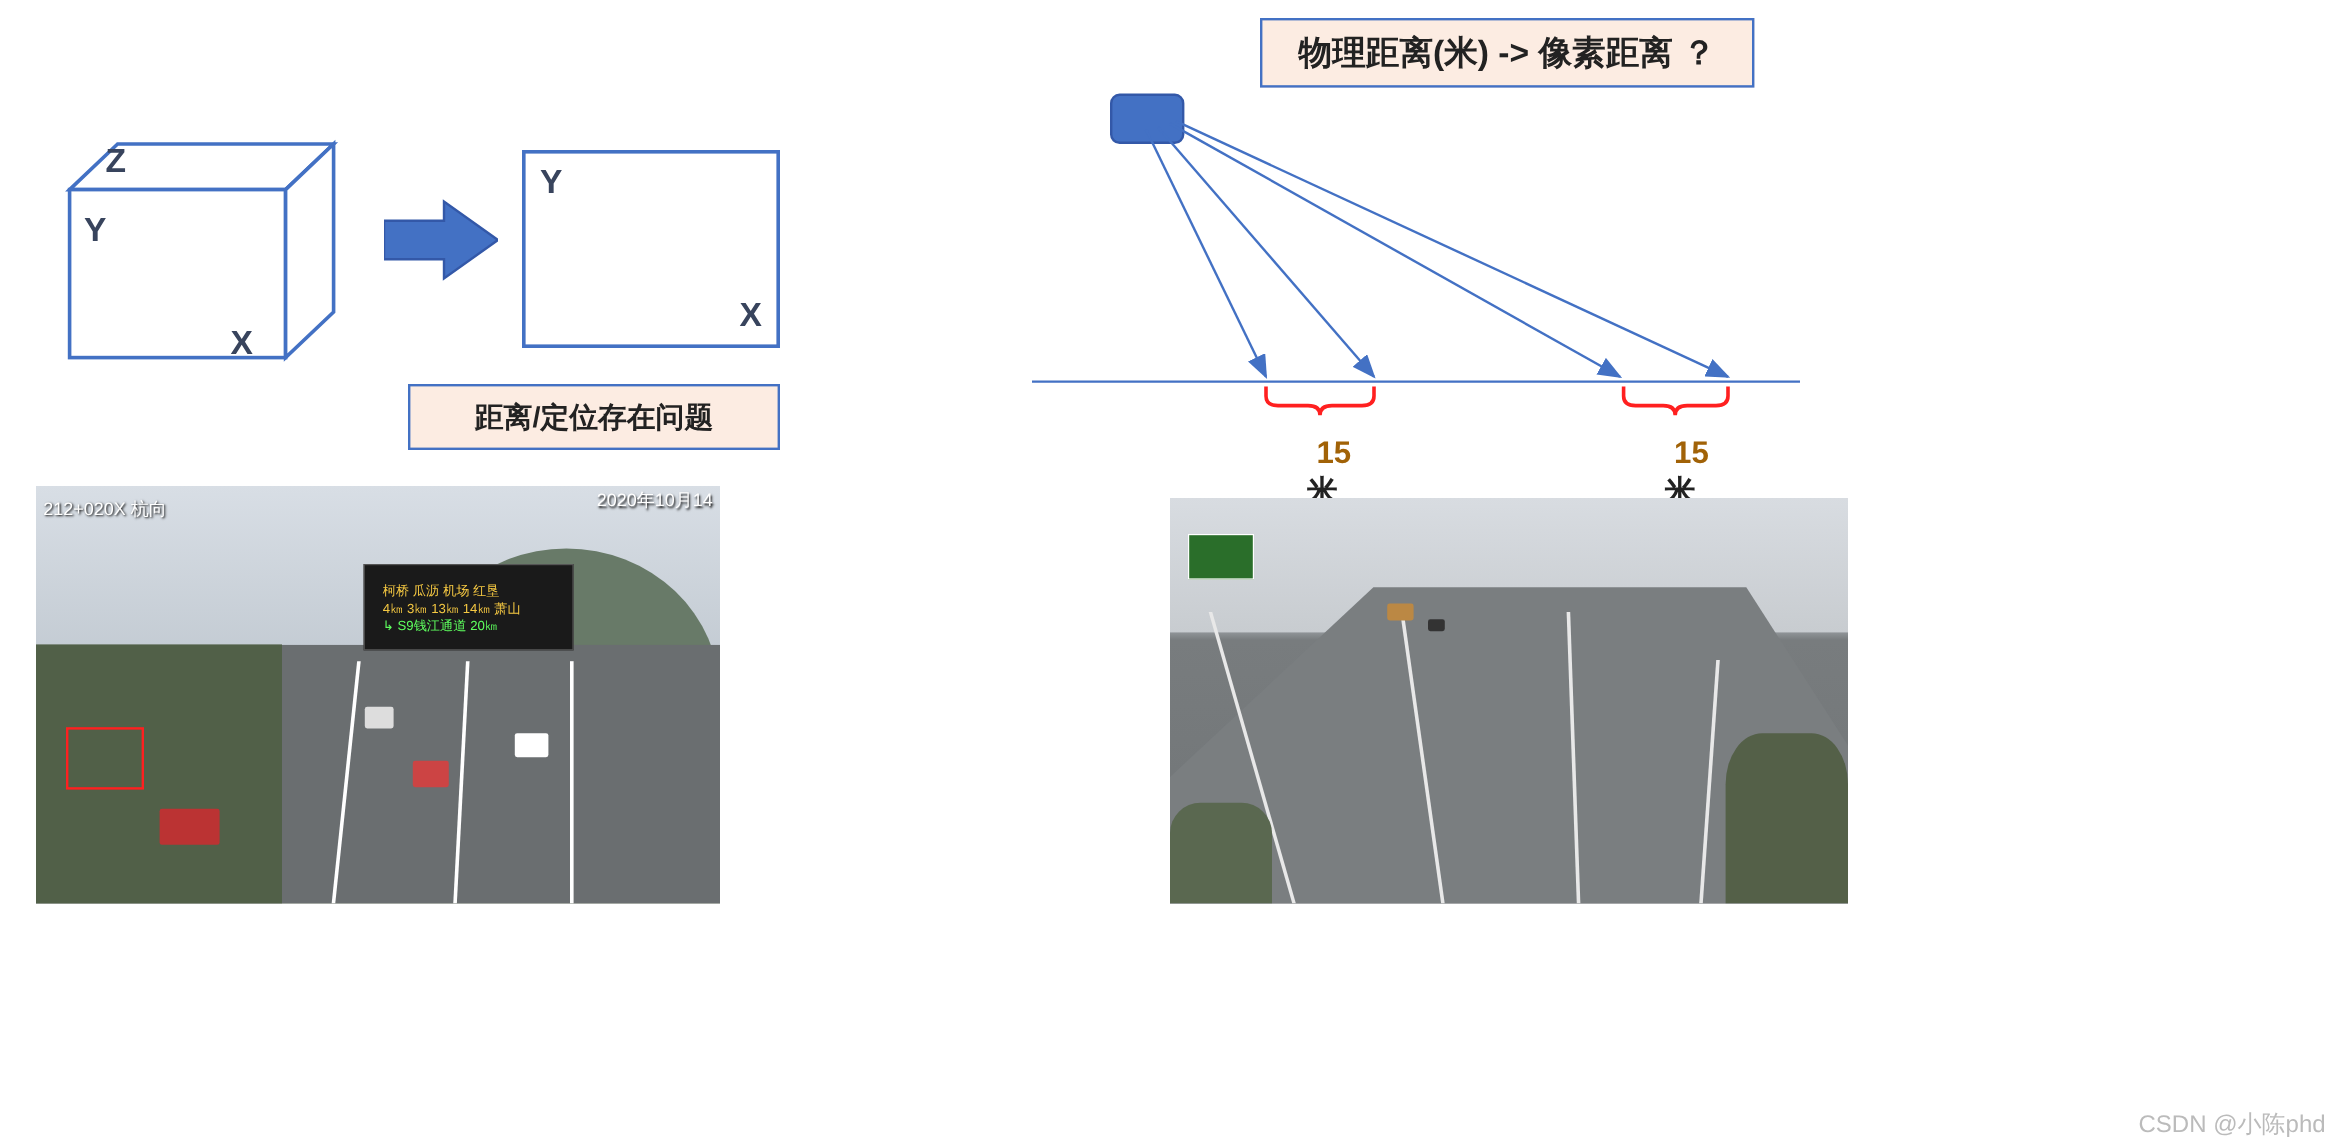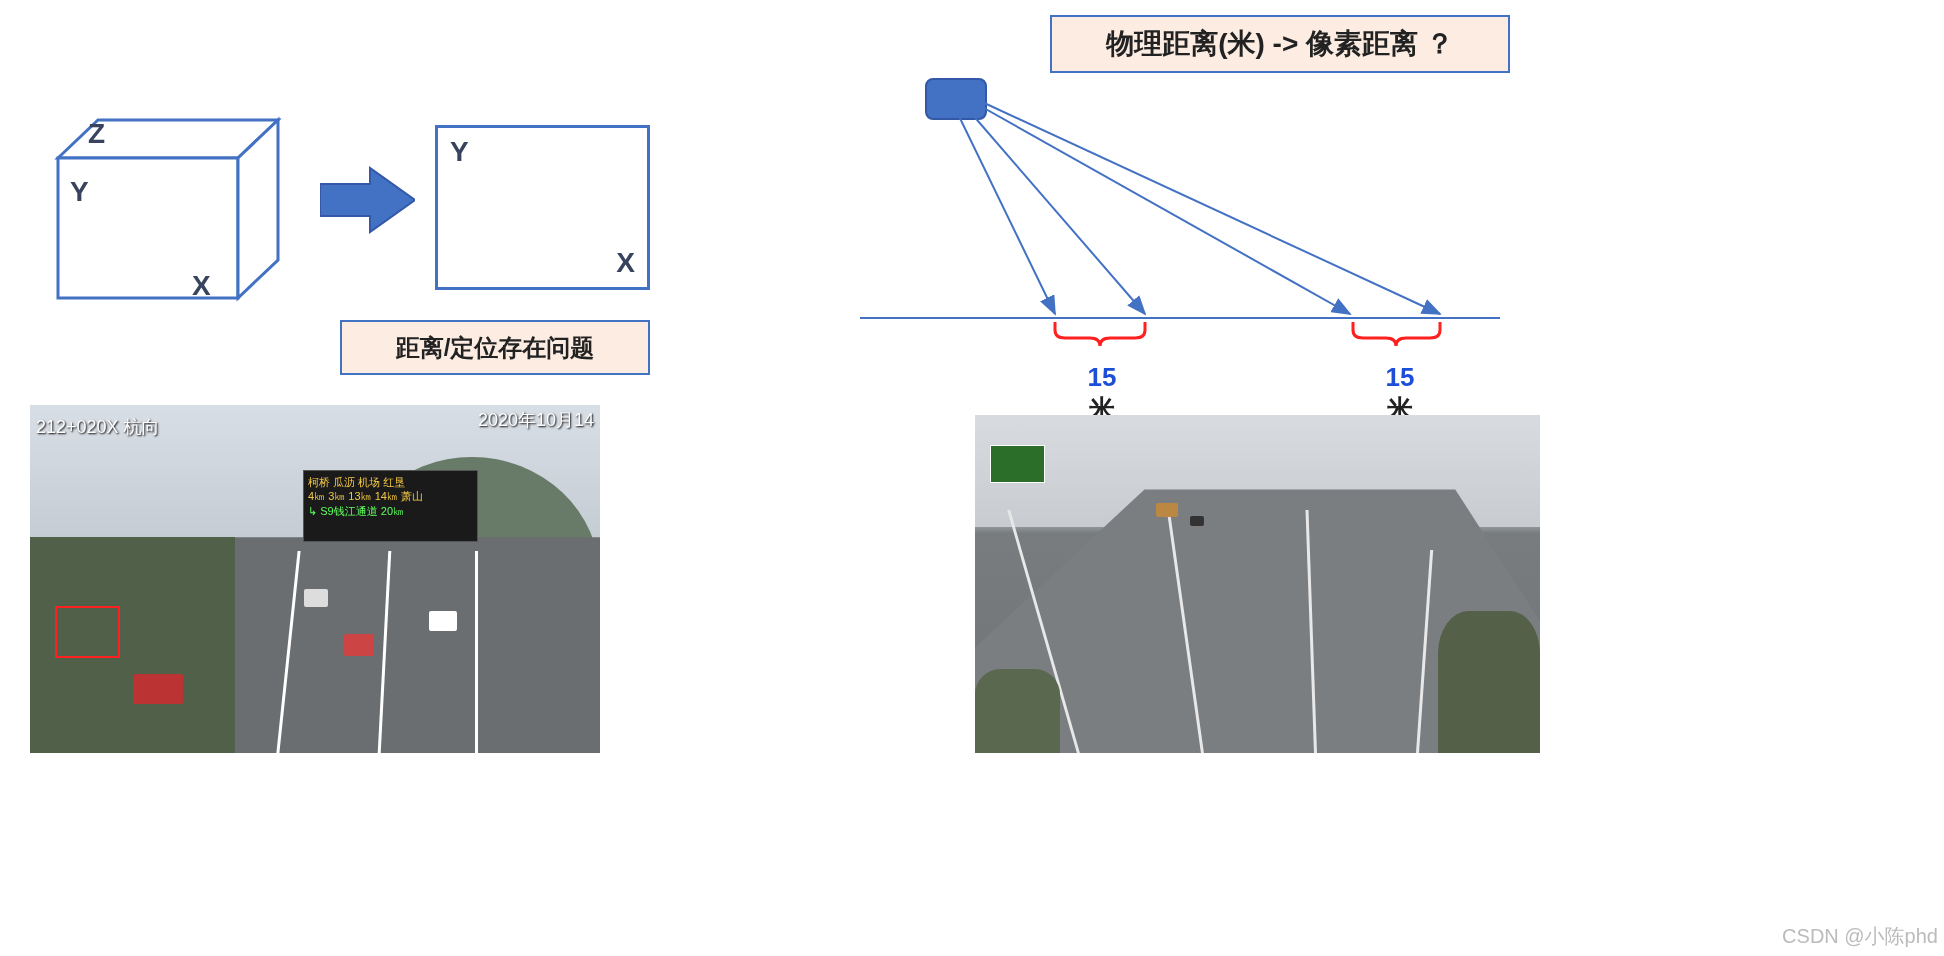--- a/index.html
+++ b/index.html
@@ -21,36 +21,36 @@
     
     .problem-box { position: absolute; left: 340px; top: 320px; width: 310px; height: 55px; border: 2px solid #4371c4; background: #fcece2; display: flex; align-items: center; justify-content: center; font-weight: bold; font-size: 24px; color: #222; }
     
     
     .photo-left { position: absolute; left: 30px; top: 405px; width: 570px; height: 348px; background: linear-gradient(180deg, #c0c8d0 0%, #aeb8c0 28%, #7b8a72 32%, #8a9080 55%, #707870 100%); overflow: hidden; }
     .photo-sky { position: absolute; left: 0; top: 0; width: 100%; height: 45%; background: linear-gradient(180deg, #d8dee5 0%, #c1c9d1 100%); }
     .photo-hill { position: absolute; left: 55%; top: 15%; width: 45%; height: 35%; background: #687a68; border-radius: 50% 50% 0 0 / 100% 100% 0 0; }
     .photo-road { position: absolute; left: 0; bottom: 0; width: 100%; height: 62%; background: #6a6e70; clip-path: polygon(36% 0, 100% 0, 100% 100%, 0 100%); }
     .photo-shoulder { position: absolute; left: 0; bottom: 0; width: 36%; height: 62%; background: #516048; }
     .lane-line { position: absolute; background: #fff; }
-    .photo-overlay-text { position: absolute; color: #fff; font-size: 18px; text-shadow: 1px 1px 2px #000; }
+    .photo-overlay-text { position: absolute; color: #fff; font-size: 15px; text-shadow: 1px 1px 2px #000; }
     .ov-left { left: 6px; top: 10px; }
     .ov-right { right: 6px; top: 3px; }
     .red-box { position: absolute; left: 25px; bottom: 95px; width: 65px; height: 52px; border: 2px solid #ff2020; }
-    .sign-board { position: absolute; left: 273px; top: 65px; width: 175px; height: 72px; background: #1a1a1a; border: 1px solid #555; padding: 4px; }
+    .sign-board { position: absolute; left: 273px; top: 65px; width: 175px; height: 72px; background: #1a1a1a; border: 1px solid #555; padding: 15px; }
     .sign-text { color: #f5c842; font-size: 11px; line-height: 1.3; }
     .sign-row2 { color: #f5c842; font-size: 11px; }
     .veh { position: absolute; background: #888; border-radius: 2px; }
     
     
-    .question-box { position: absolute; left: 1050px; top: 15px; width: 460px; height: 58px; border: 2px solid #4371c4; background: #fcece2; display: flex; align-items: center; justify-content: center; font-weight: bold; font-size: 28px; color: #222; }
+    .question-box { position: absolute; left: 1050px; top: 15px; width: 412px; height: 58px; border: 2px solid #4371c4; background: #fcece2; display: flex; align-items: center; justify-content: center; font-weight: bold; font-size: 28px; color: #222; }
     
     .camera-box { position: absolute; left: 925px; top: 78px; width: 62px; height: 42px; background: #4371c4; border: 2px solid #3358a8; border-radius: 8px; }
     
     .perspective-svg { position: absolute; left: 860px; top: 78px; width: 640px; height: 270px; }
-    .dist-label { position: absolute; font-weight: bold; font-size: 26px; color: #1d4ed8; text-align: center; }
+    .dist-label { position: absolute; font-weight: bold; font-size: 26px; color: #a16207; text-align: right; }
     .dist-sub { position: absolute; font-weight: bold; font-size: 26px; color: #222; text-align: center; }
     
     
     .photo-right { position: absolute; left: 975px; top: 415px; width: 565px; height: 338px; background: linear-gradient(180deg, #d0d4d8 0%, #b8bec4 30%, #787c7e 35%, #707476 100%); overflow: hidden; }
     .photo-right-sky { position: absolute; left: 0; top: 0; width: 100%; height: 33%; background: linear-gradient(180deg, #d8dce1 0%, #c8ccd0 100%); }
     .photo-right-road { position: absolute; left: 0; bottom: 0; width: 100%; height: 78%; background: #7a7e80; clip-path: polygon(30% 0, 85% 0, 100% 50%, 100% 100%, 0 100%, 0 60%); }
     .pr-lane { position: absolute; background: #e8e8e8; }
     .pr-bush-l { position: absolute; left: 0; bottom: 0; width: 15%; height: 25%; background: #5a6850; border-radius: 30% 30% 0 0; }
     .pr-bush-r { position: absolute; right: 0; bottom: 0; width: 18%; height: 42%; background: #546048; border-radius: 30% 30% 0 0; }
     .pr-sign { position: absolute; left: 15px; top: 30px; width: 55px; height: 38px; background: #2a6e2a; border: 1px solid #fff; }

